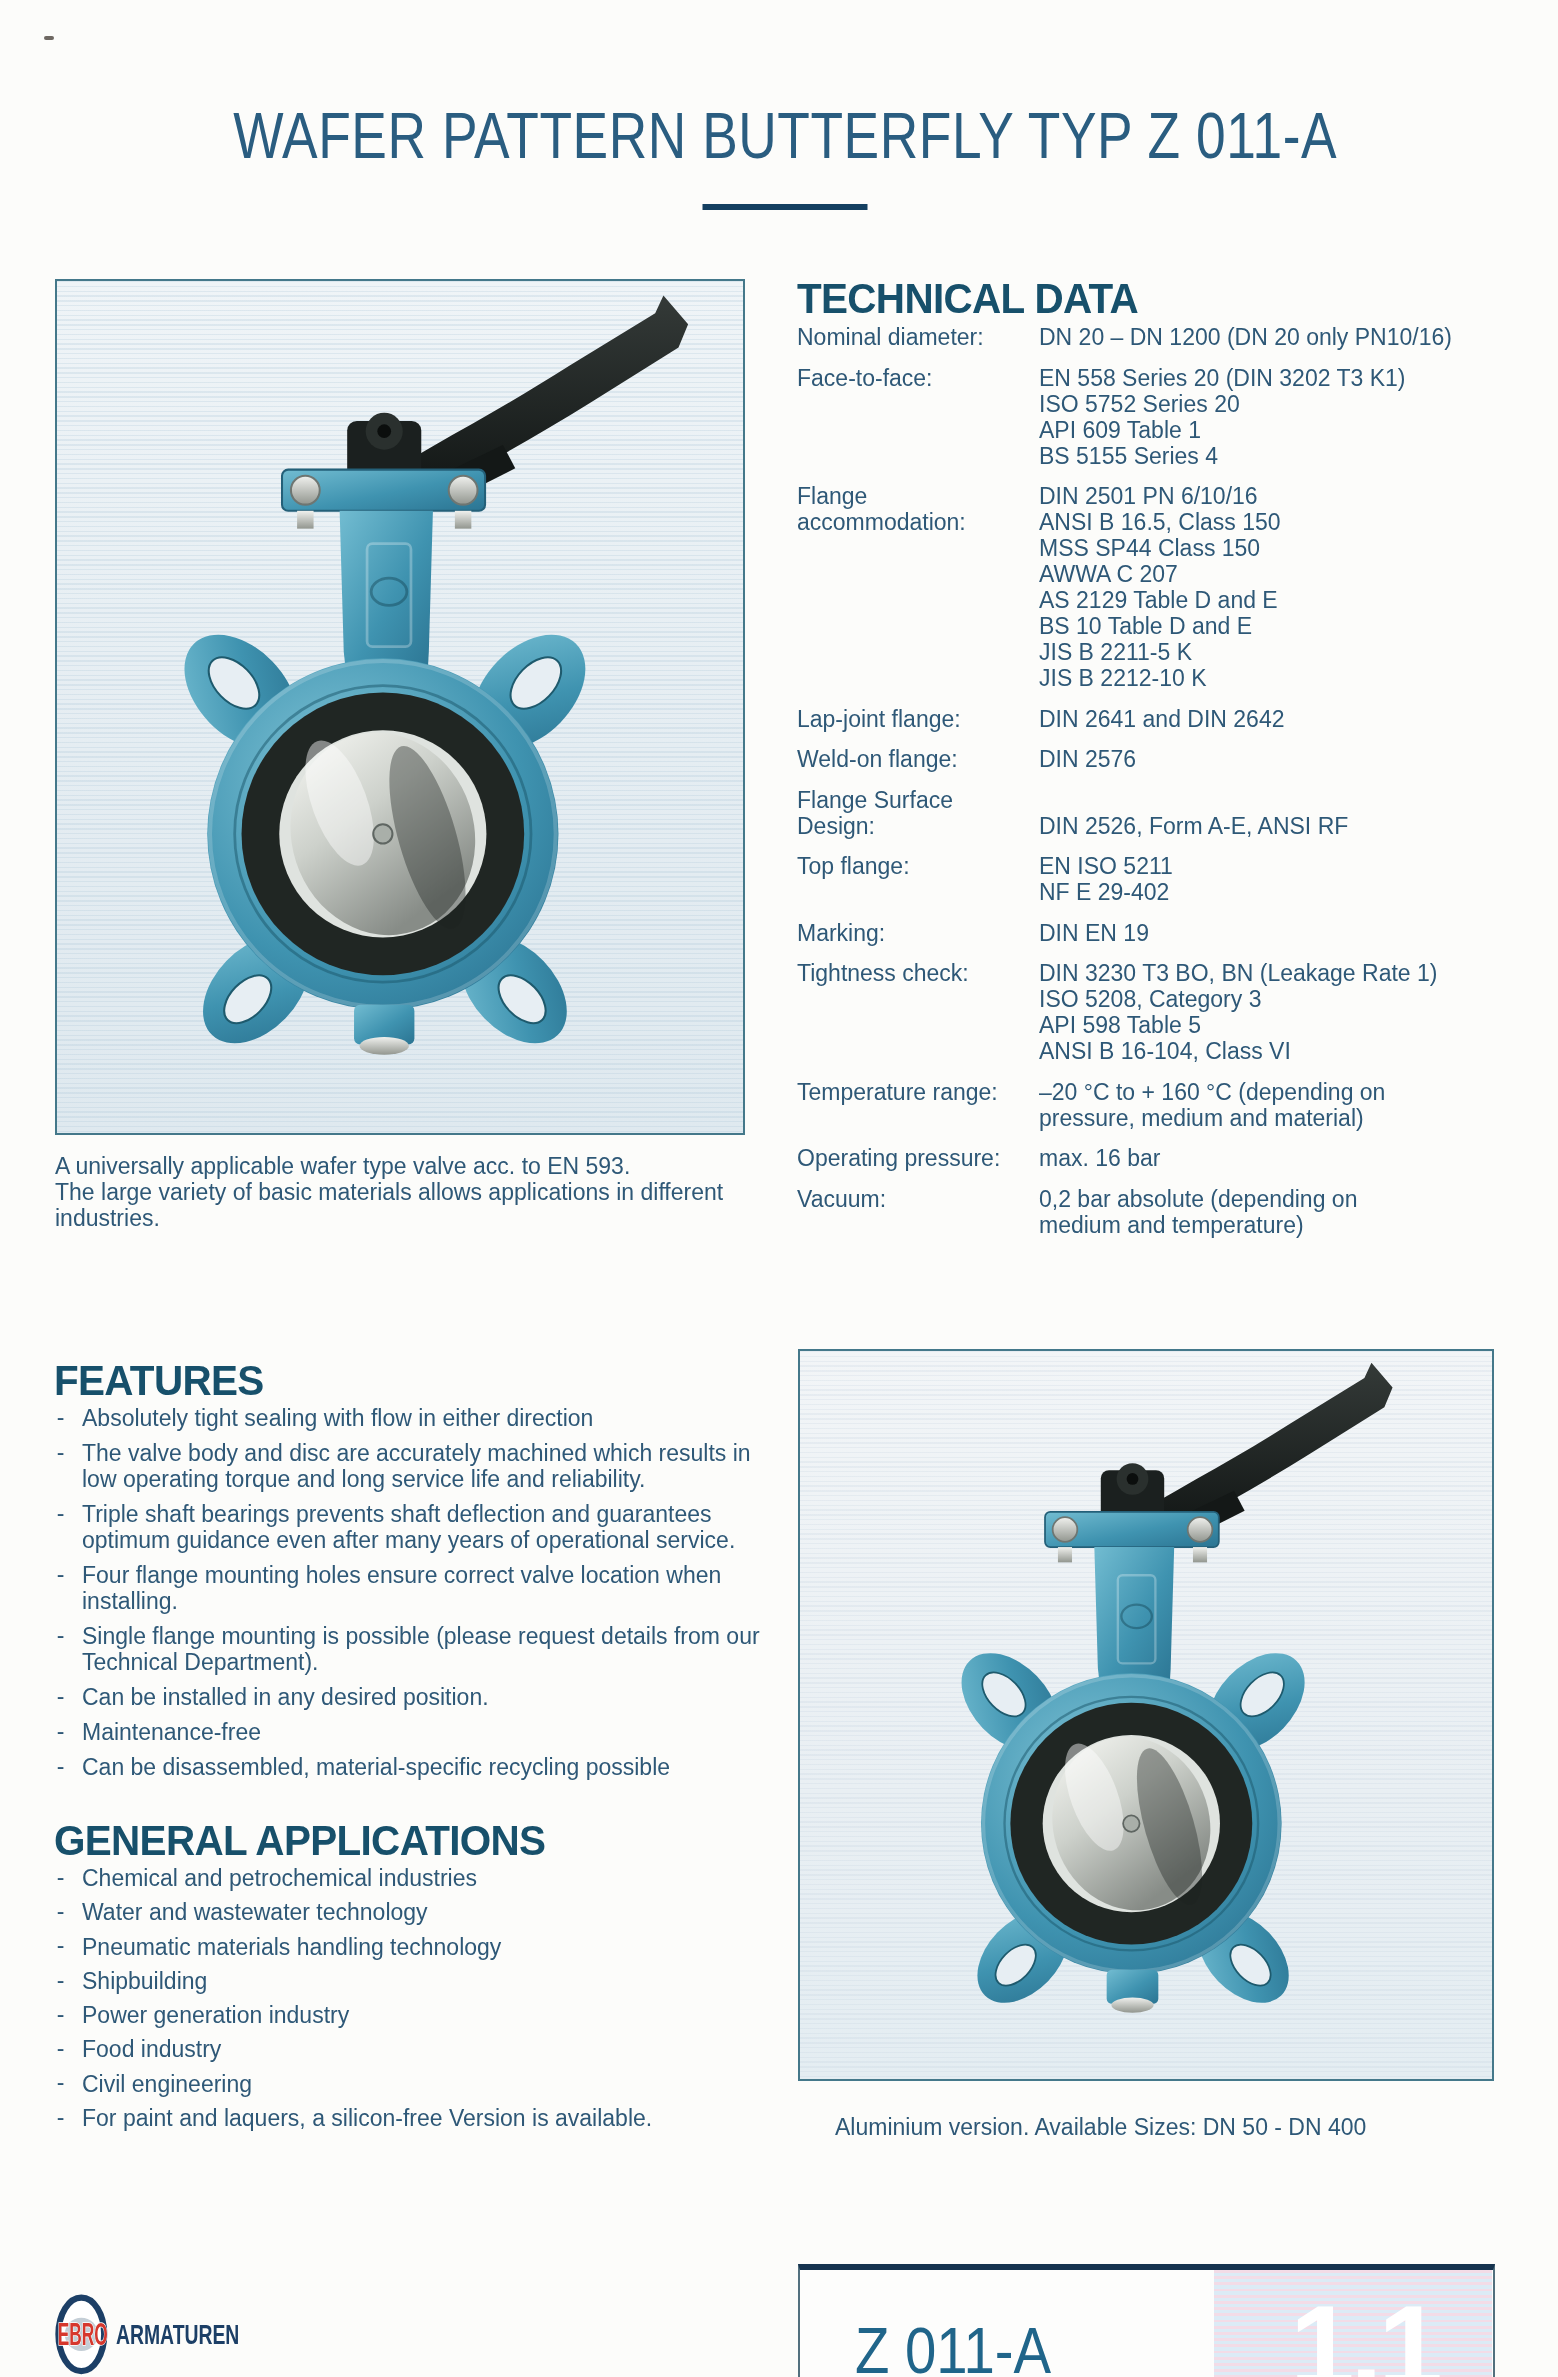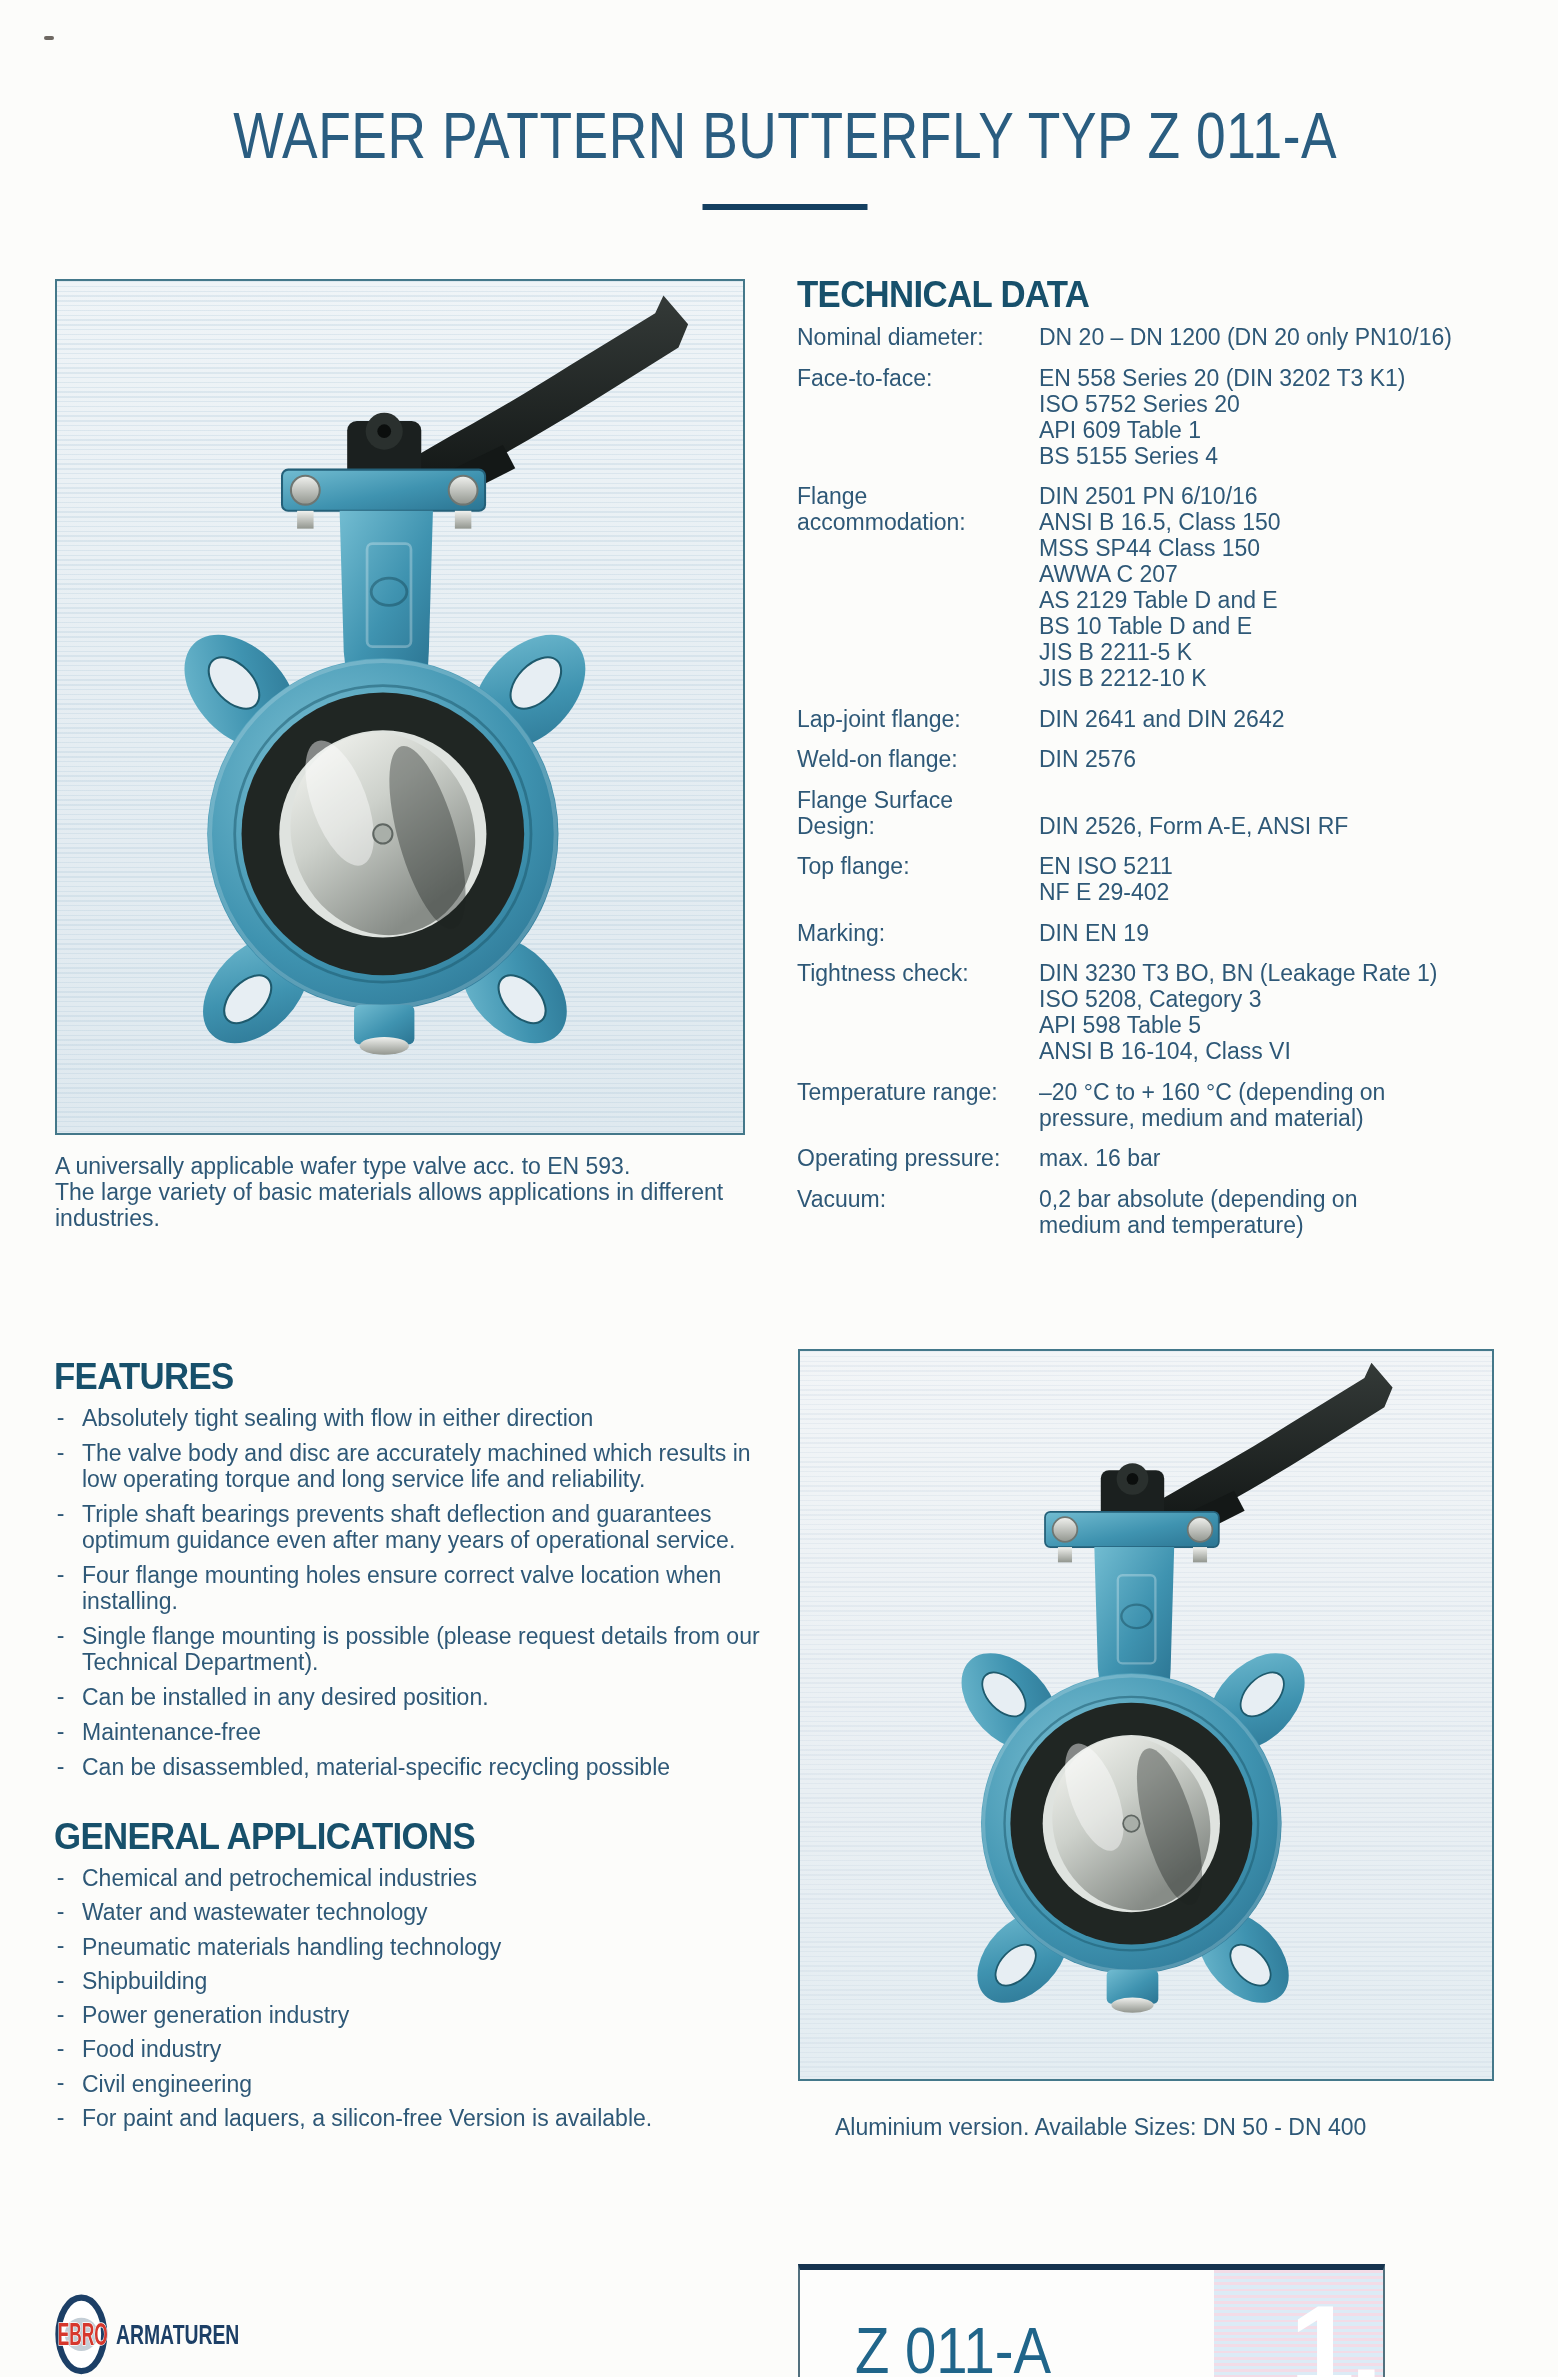--- a/index.html
+++ b/index.html
@@ -22,41 +22,41 @@
   .photo1{left:55px;top:279px;width:690px;height:856px;}
   .photo2{left:798px;top:1349px;width:696px;height:732px;
          background:
            repeating-linear-gradient(180deg, rgba(190,205,220,.22) 0 1.4px, rgba(255,255,255,0) 1.4px 4.8px),
            linear-gradient(180deg,#f2f5f7 0%,#e9eff3 60%,#e4edf2 100%);}
 
   .caption{position:absolute;margin:0;font-size:23px;line-height:26px;color:#2e5877;white-space:pre-line;}
   .caption1{left:55px;top:1153px;width:707px;}
   .caption2{left:835px;top:2114px;width:720px;}
 
-  .sec-h{position:absolute;margin:0;font-size:37px;font-weight:700;color:#17506b;letter-spacing:-0.7px;white-space:nowrap;}
+  .sec-h{position:absolute;margin:0;font-size:43px;font-weight:700;color:#17506b;letter-spacing:-0.7px;white-space:nowrap;}
   .sec-h .cond{display:inline-block;transform:scaleX(.94);transform-origin:left;}
   .tech-h{left:797px;top:274px;}
   .feat-h{left:54px;top:1356px;}
   .apps-h{left:54px;top:1816px;}
 
   .tech-rows{position:absolute;left:797px;top:324px;width:727px;}
   .trow{display:grid;grid-template-columns:242px 1fr;margin-bottom:14.5px;}
   .tlabel,.tvalue{font-size:23px;line-height:26px;color:#2e5877;white-space:pre-line;}
 
   ul.blist{position:absolute;margin:0;padding:0;list-style:none;width:720px;}
   .feat-list{left:54px;top:1405px;}
   .apps-list{left:54px;top:1865px;}
   li.bullet{position:relative;padding-left:28px;margin-bottom:9px;font-size:23px;line-height:26px;color:#2e5877;}
   .apps-list li.bullet{margin-bottom:8.3px;}
   li.bullet::before{content:"-";position:absolute;left:2.8px;top:-1.4px;color:#2e5877;}
 
   .footer-logo{position:absolute;left:55px;top:2294px;width:201px;height:82px;}
   .footer-logo svg{display:block;width:100%;height:100%;}
 
-  .footer-box{position:absolute;left:798px;top:2264px;width:587px;height:114px;box-sizing:border-box;
+  .footer-box{position:absolute;left:798px;top:2264px;width:697px;height:114px;box-sizing:border-box;
               border-top:6.2px solid #16334e;border-left:2.1px solid #52707e;border-right:2.1px solid #52707e;
               background:#fdfdfc;overflow:hidden;}
   .model{position:absolute;left:55px;top:44px;font-size:64px;font-weight:400;color:#20658a;
          transform:scaleX(.88);transform-origin:left;white-space:nowrap;}
   .section-tab{position:absolute;left:414px;top:0;width:278px;height:111px;
          background:repeating-linear-gradient(180deg,#f3dce7 0 2.8px,#dcebf6 2.8px 6.2px);}
   .section-num{position:absolute;left:76px;top:19.4px;font-size:116px;font-weight:700;color:#ffffff;
          letter-spacing:-4.2px;line-height:1;}
 </style>
 </head>

